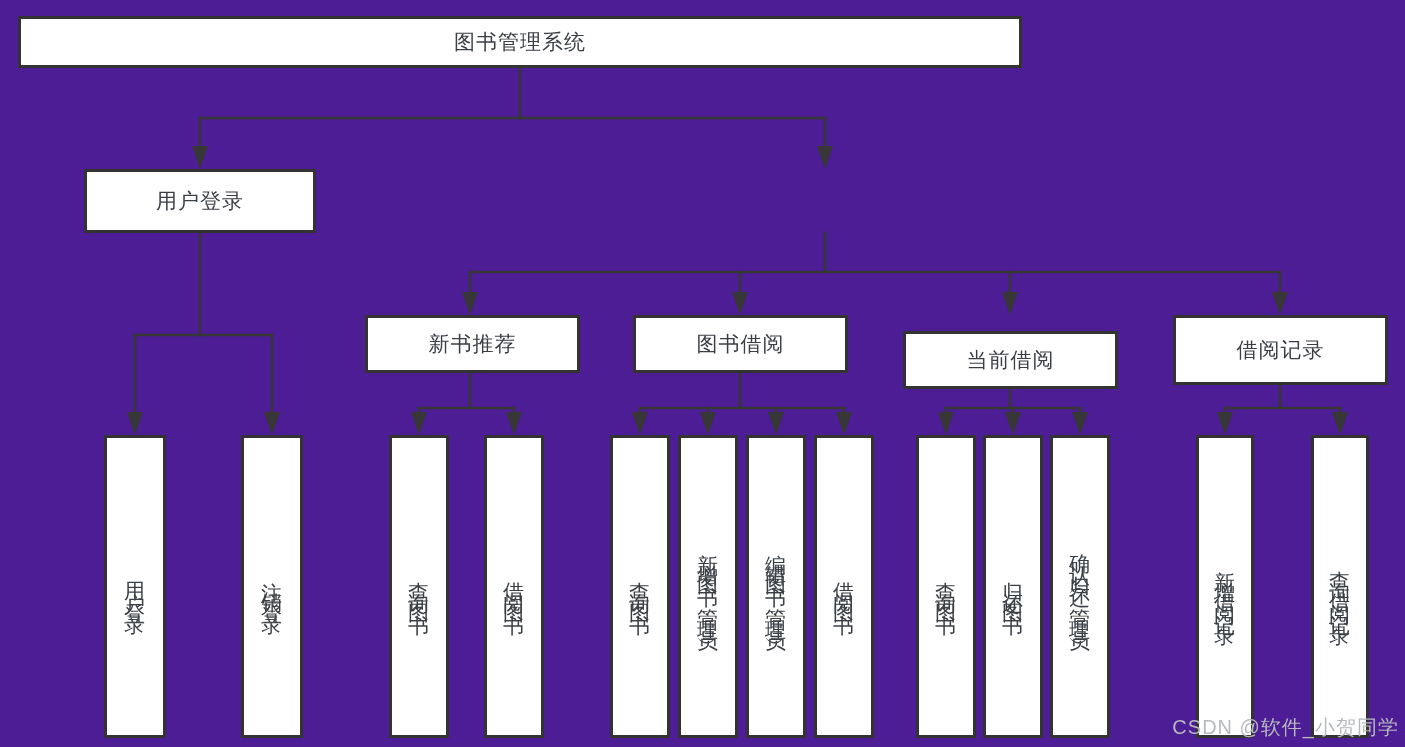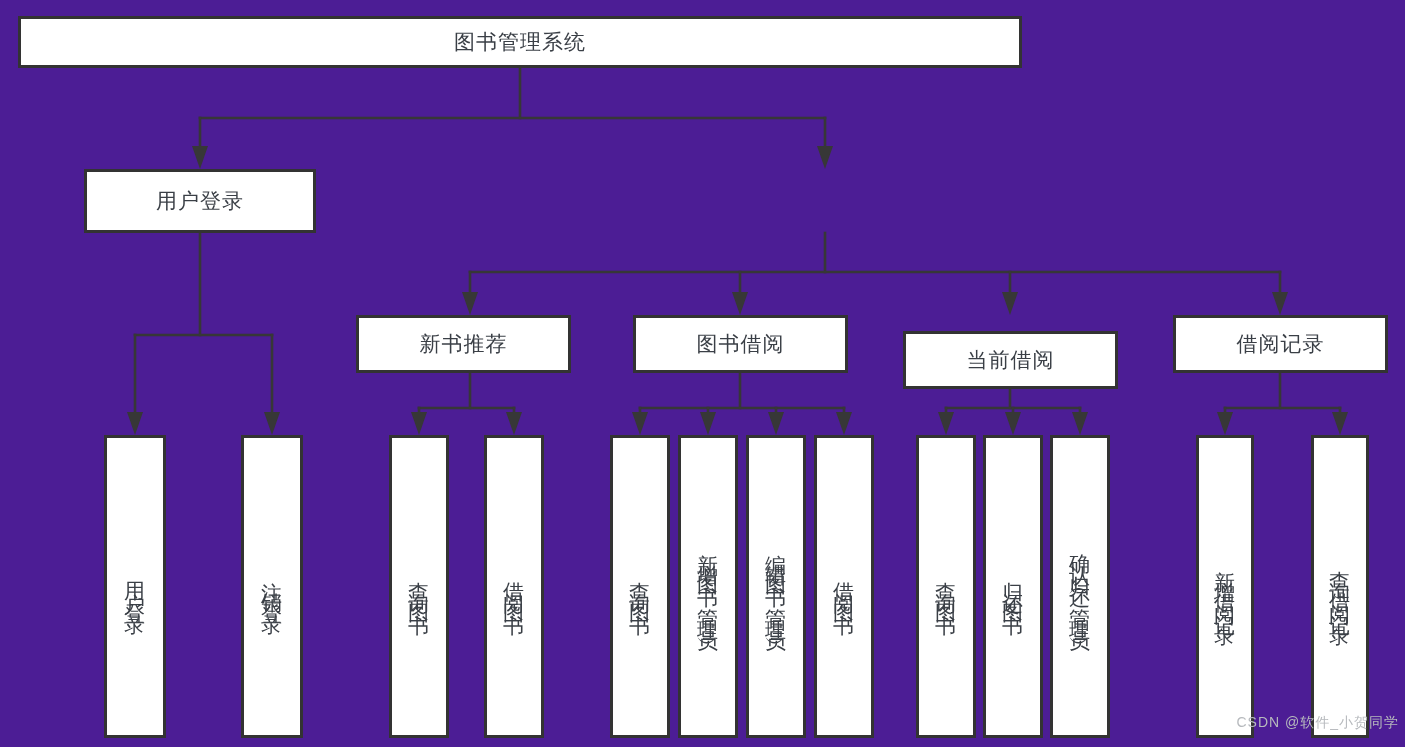--- a/index.html
+++ b/index.html
@@ -41,21 +41,21 @@
     text-orientation:mixed;
     font-size:21px;
     letter-spacing:11px;
     line-height:1.1;
     white-space:nowrap;
   }
   .watermark{
     position:absolute;
     right:6px;
     top:714px;
-    font-size:14px;
+    font-size:20px;
     letter-spacing:1px;
     color:var(--wm);
     z-index:3;
     white-space:nowrap;
   }
 </style>
 </head>
 <body>
 
 <div class="canvas">
@@ -116,30 +116,30 @@
     </svg>
 
   <div class="node h-node" style="left:18px;top:16px;width:1004px;height:52px">
     <span>图书管理系统</span>
   </div>
 
   <div class="node h-node" style="left:84px;top:169px;width:232px;height:64px">
     <span>用户登录</span>
   </div>
 
-  <div class="node h-node" style="left:356px;top:315px;width:215px;height:58px">
+  <div class="node h-node" style="left:365px;top:315px;width:215px;height:58px">
     <span>新书推荐</span>
   </div>
   <div class="node h-node" style="left:633px;top:315px;width:215px;height:58px">
     <span>图书借阅</span>
   </div>
   <div class="node h-node" style="left:903px;top:331px;width:215px;height:58px">
     <span>当前借阅</span>
   </div>
-  <div class="node h-node" style="left:1173px;top:315px;width:215px;height:58px">
+  <div class="node h-node" style="left:1173px;top:315px;width:215px;height:70px">
     <span>借阅记录</span>
   </div>
 
   <div class="node v-node" style="left:104px;top:435px;width:62px;height:303px">
     <span class="vlabel">用户登录</span>
   </div>
   <div class="node v-node" style="left:241px;top:435px;width:62px;height:303px">
     <span class="vlabel">注销登录</span>
   </div>
 

